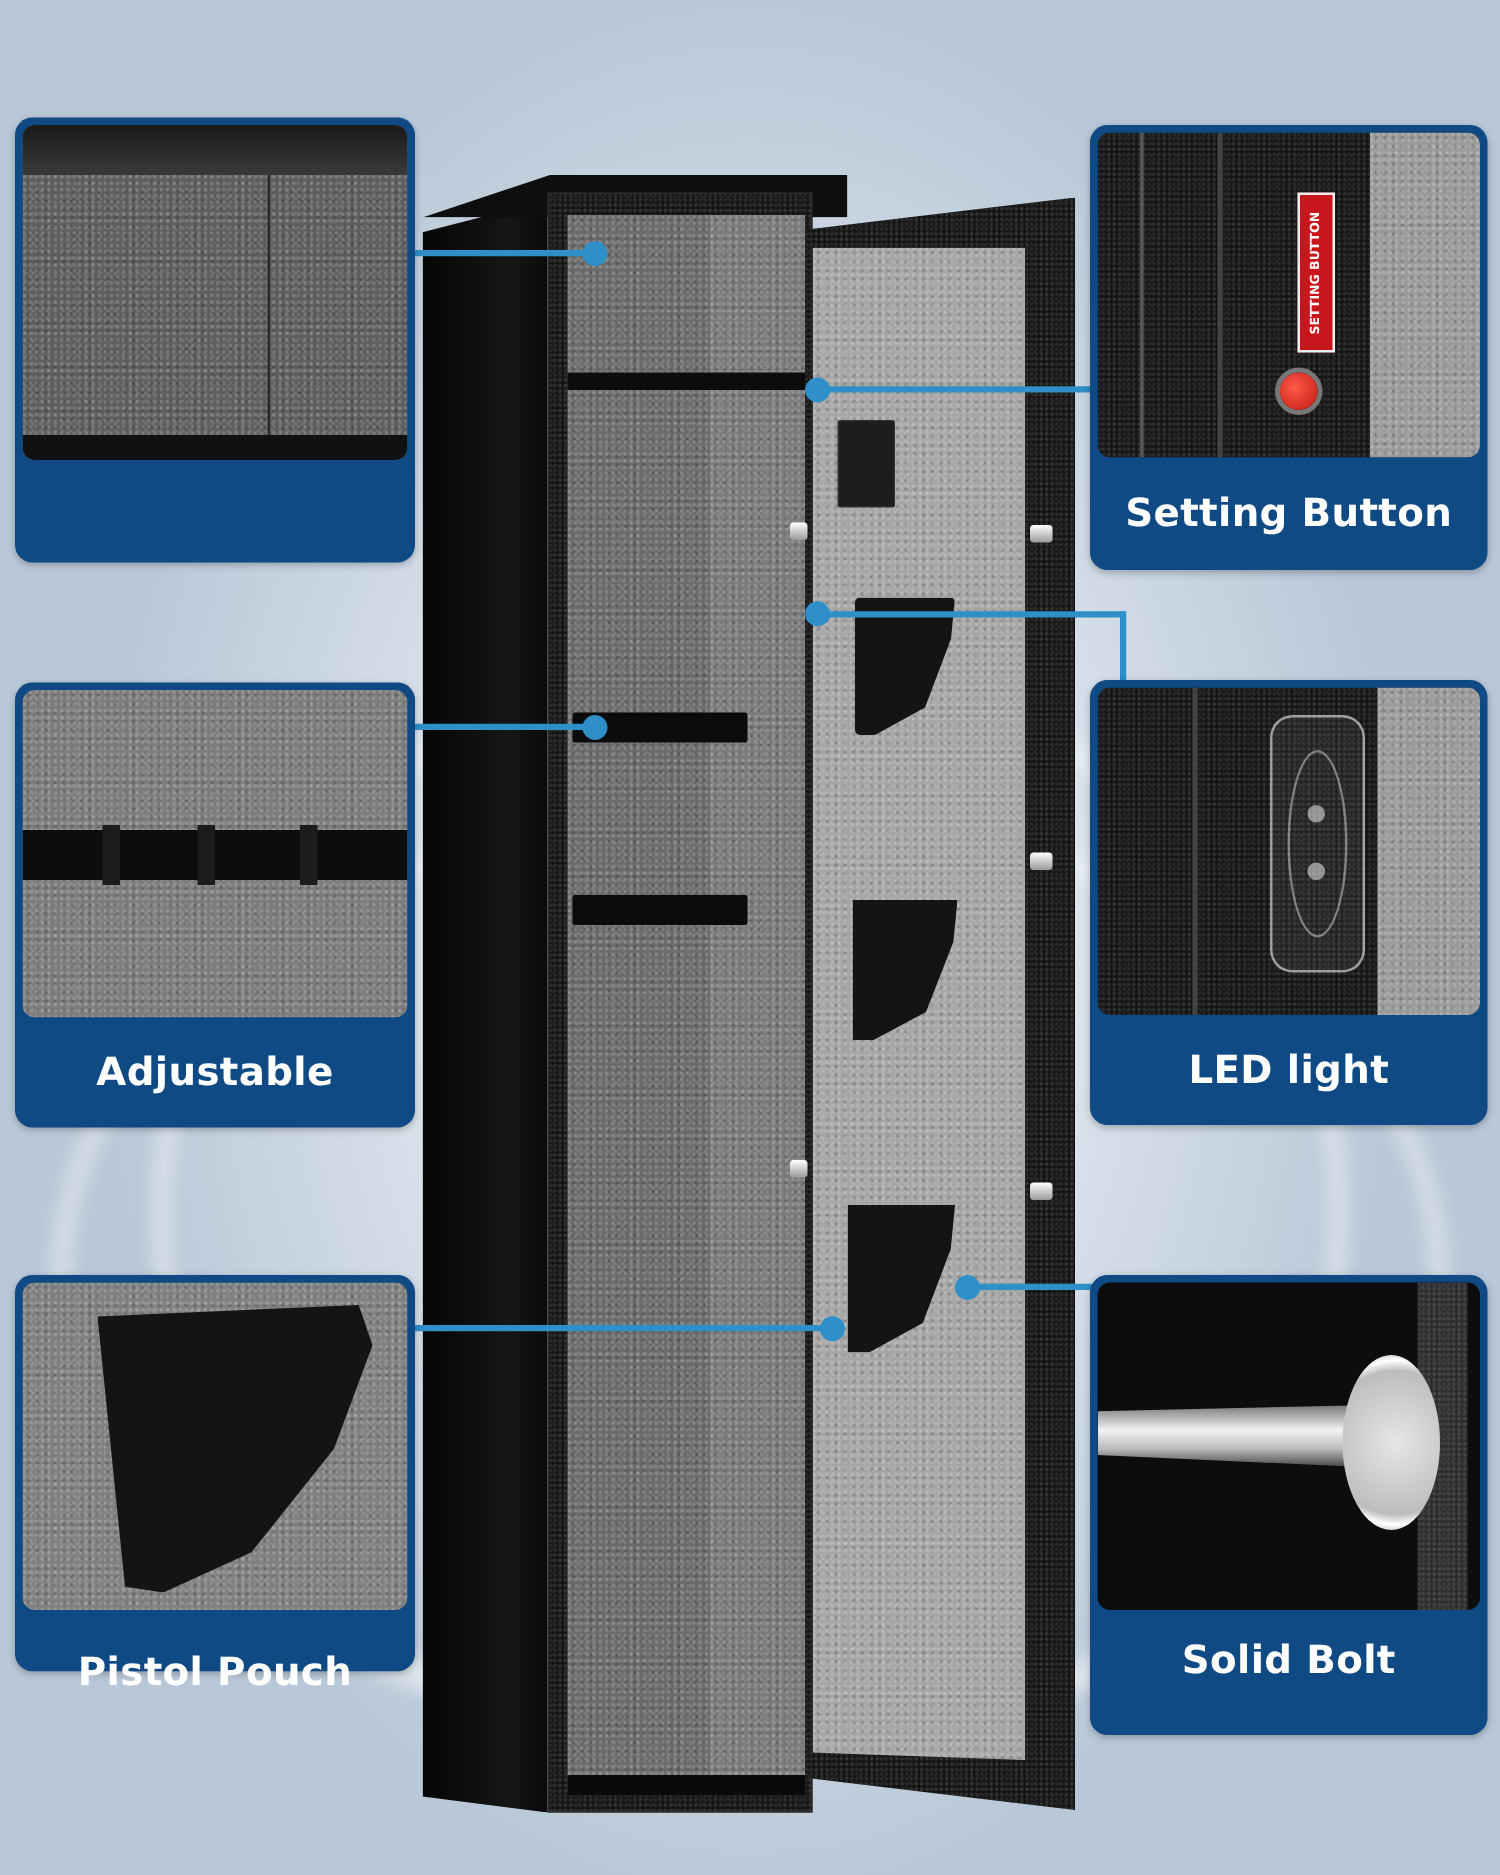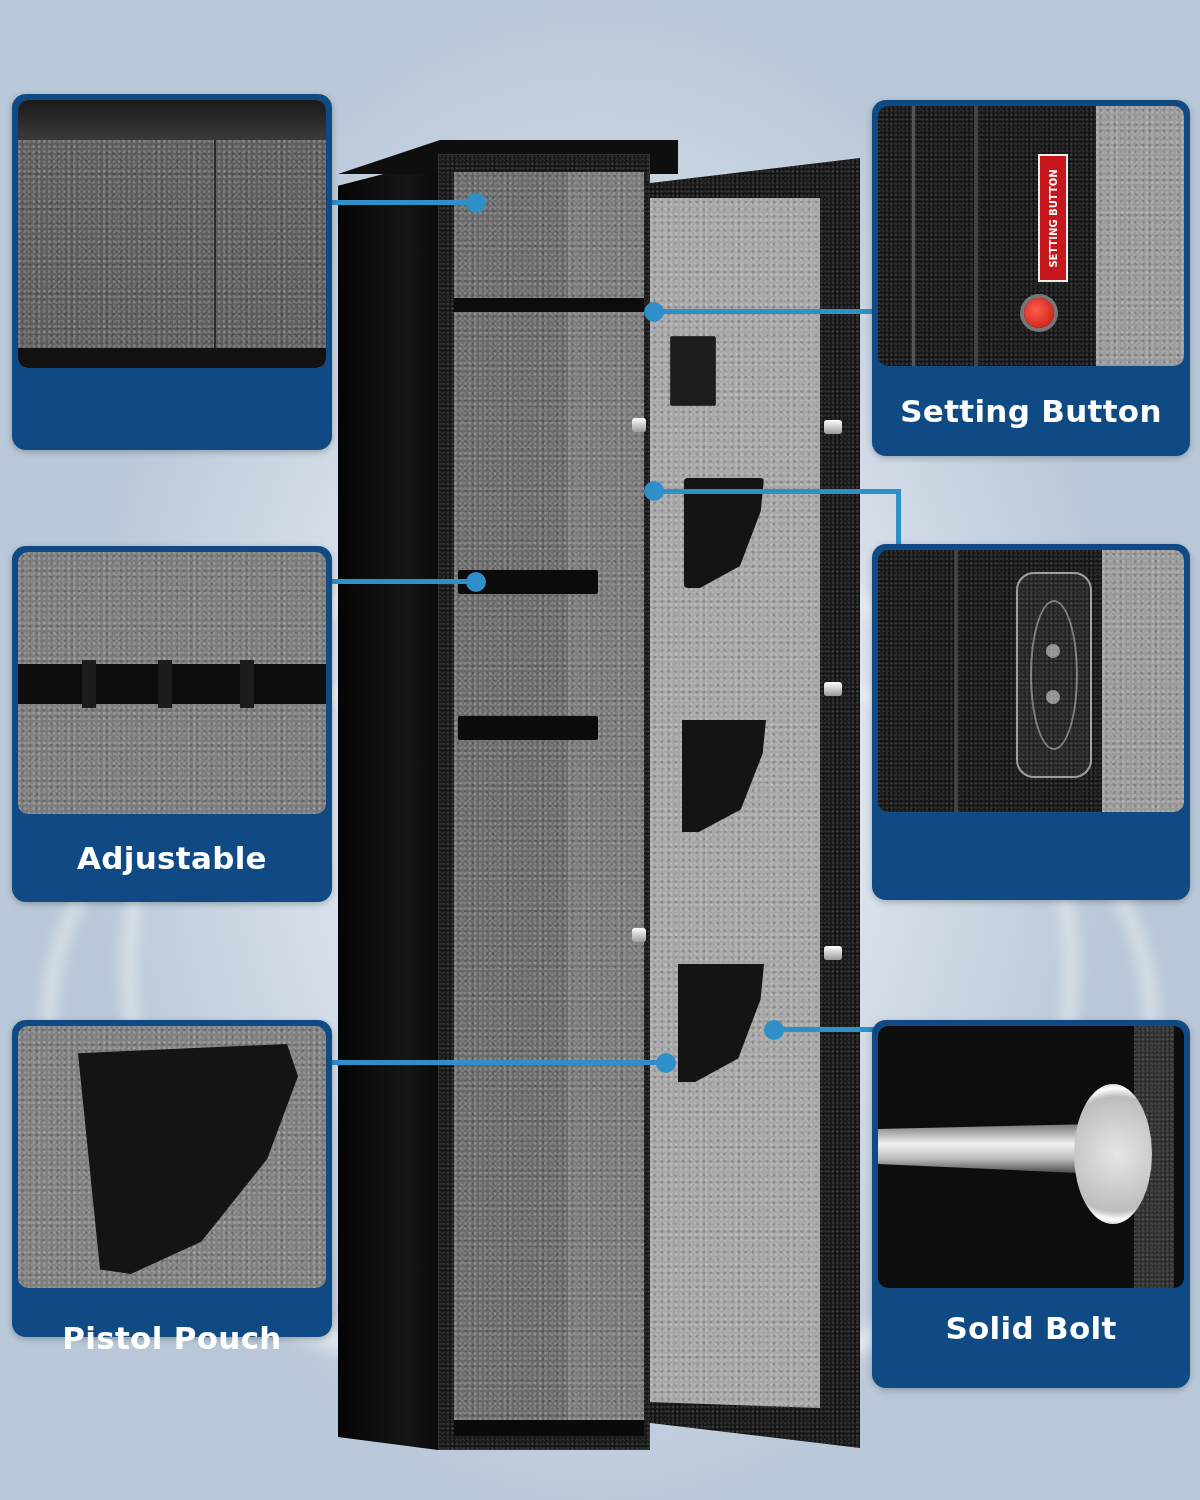--- a/index.html
+++ b/index.html
@@ -169,20 +169,23 @@
 <div class="panel" style="left:872px;top:544px;width:318px;height:356px;">
   <div class="photo steel-tex" style="height:262px;">
     <div style="position:absolute;left:76px;top:0;width:4px;height:100%;background:#444;"></div>
     <div class="felt" style="position:absolute;left:224px;top:0;width:94px;height:100%;background-color:#9a9a9a;"></div>
     <div style="position:absolute;left:138px;top:22px;width:76px;height:206px;border:2px solid rgba(255,255,255,0.55);border-radius:18px;background:rgba(255,255,255,0.06);">
       <div style="position:absolute;left:12px;top:26px;width:48px;height:150px;border:2px solid rgba(255,255,255,0.4);border-radius:50%;"></div>
       <div style="position:absolute;left:28px;top:70px;width:14px;height:14px;border-radius:50%;background:rgba(255,255,255,0.5);"></div>
       <div style="position:absolute;left:28px;top:116px;width:14px;height:14px;border-radius:50%;background:rgba(255,255,255,0.5);"></div>
     </div>
   </div>
+  <div class="caption" style="height:88px;">
+    <span>LED light</span>
+  </div>
 </div>
 
 <div class="panel" style="left:872px;top:1020px;width:318px;height:368px;">
   <div class="photo" style="height:262px;background:#0d0d0d;">
     <div class="steel-tex" style="position:absolute;left:256px;top:0;width:40px;height:100%;background-color:#2a2a2a;"></div>
     <div style="position:absolute;left:0;top:98px;width:220px;height:50px;background:linear-gradient(#777,#f2f2f2 40%,#bbb 70%,#444);clip-path:polygon(0 10%,100% 0,100% 100%,0 80%);"></div>
     <div style="position:absolute;left:196px;top:58px;width:78px;height:140px;border-radius:50%;background:radial-gradient(circle at 55% 50%,#e6e6e6,#bdbdbd 70%,#fff 80%,#777);"></div>
   </div>
   <div class="caption" style="height:80px;">
     <span>Solid Bolt</span>

